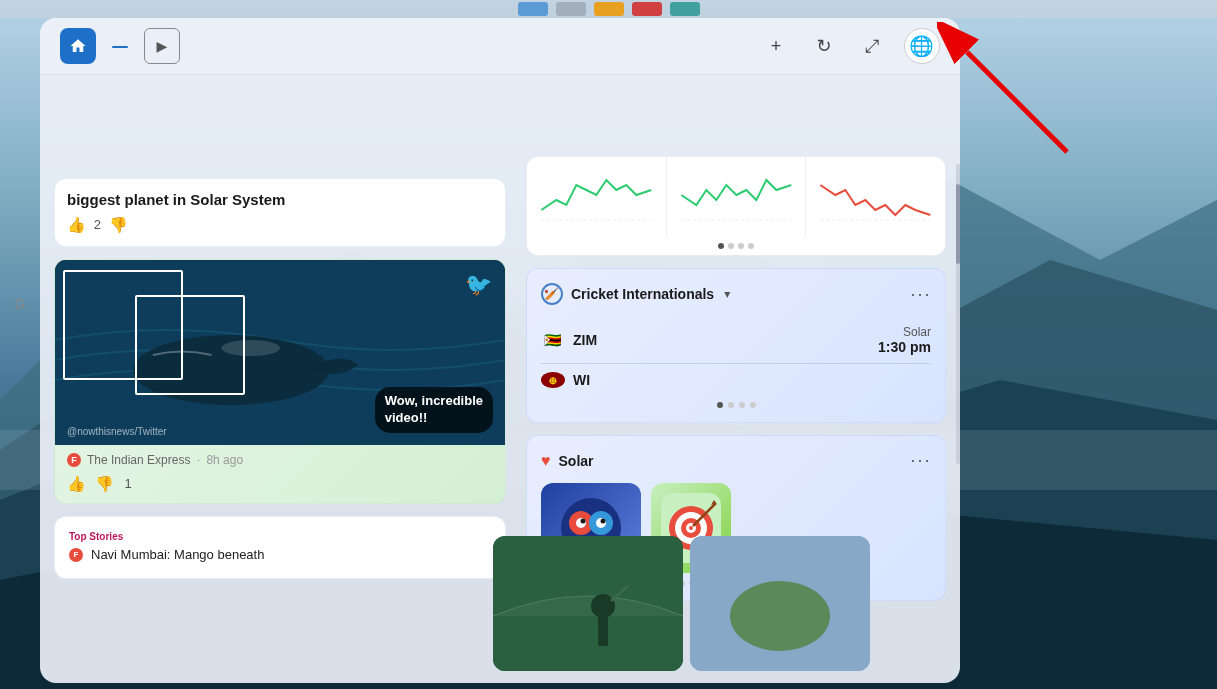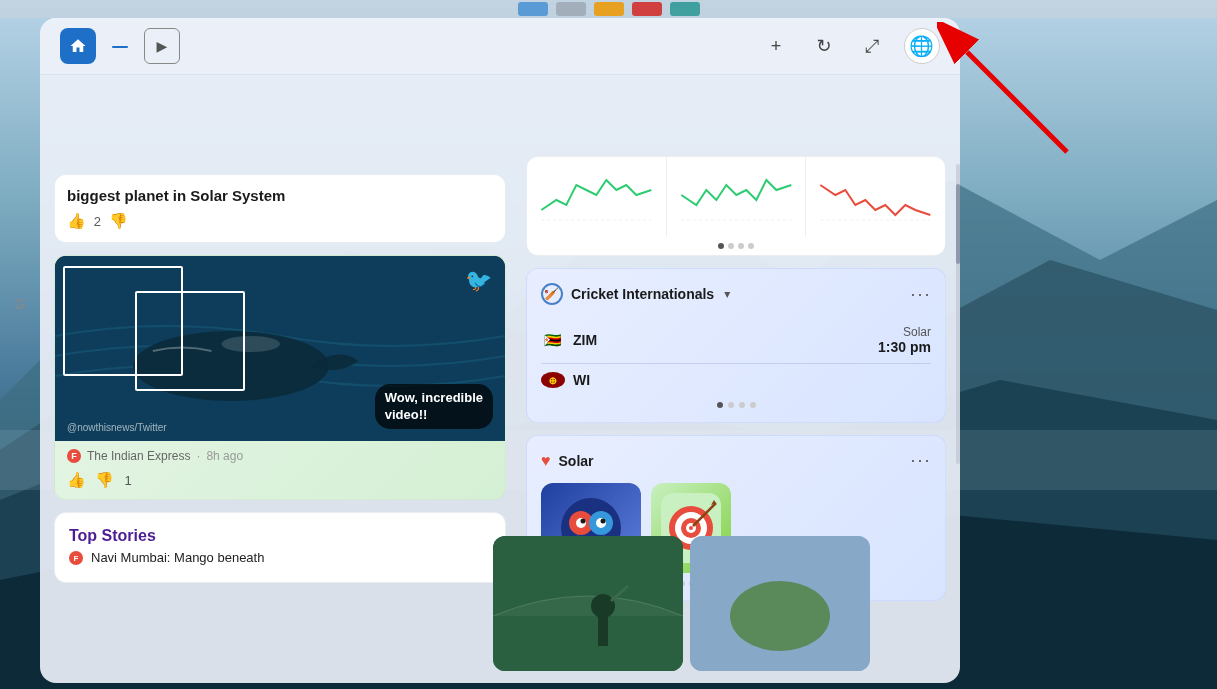--- a/index.html
+++ b/index.html
@@ -275,23 +275,23 @@
     }
 
     
     .top-stories-card {
       background: white;
       border-radius: 12px;
       padding: 14px;
       border: 1px solid rgba(200,210,220,0.4);
     }
     .top-stories-title {
-      font-size: 16px;
+      font-size: 10px;
       font-weight: 700;
-      color: #4c1d95;
+      color: #be185d;
       margin-bottom: 4px;
     }
     .story-item {
       display: flex;
       align-items: flex-start;
       gap: 8px;
       font-size: 13px;
       color: #222;
       line-height: 1.4;
     }

